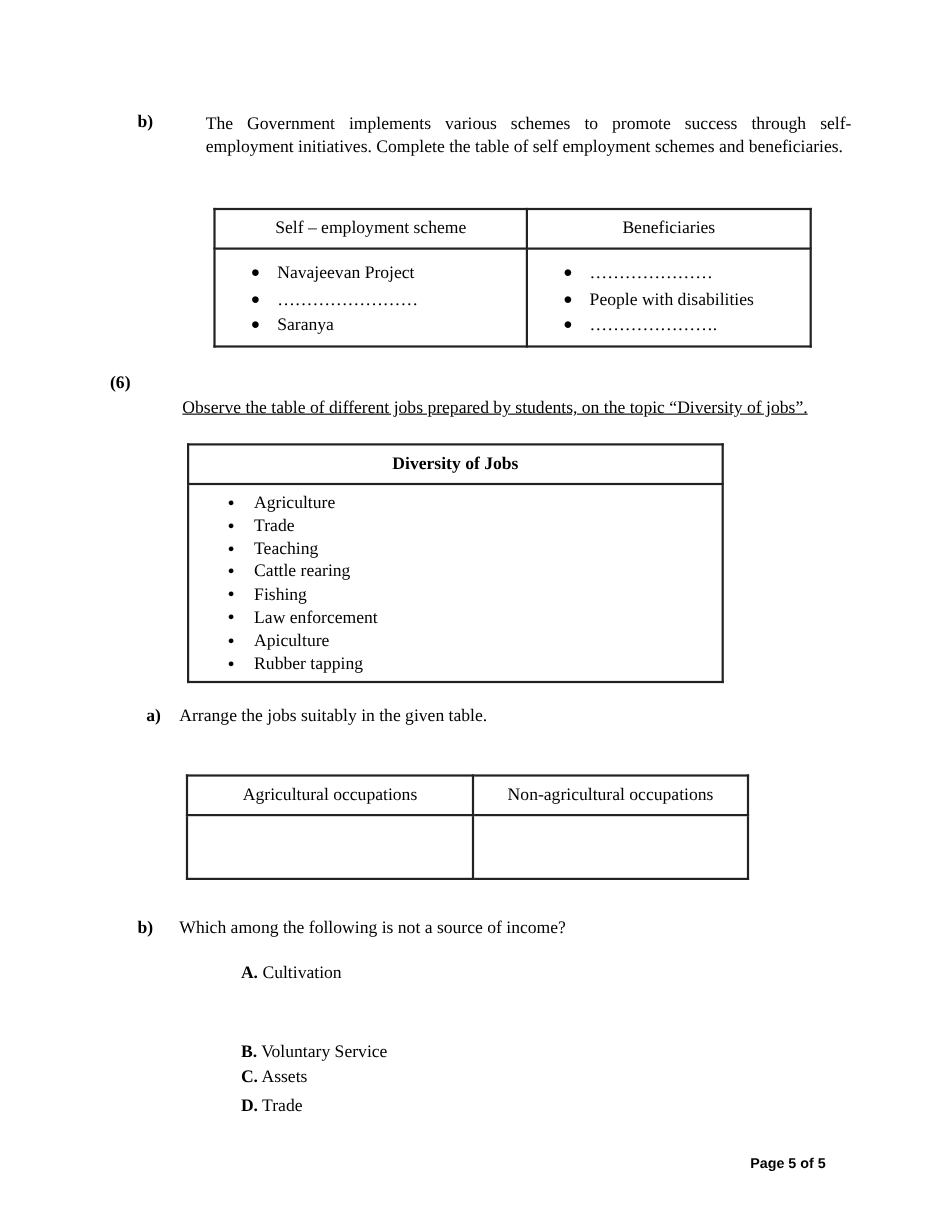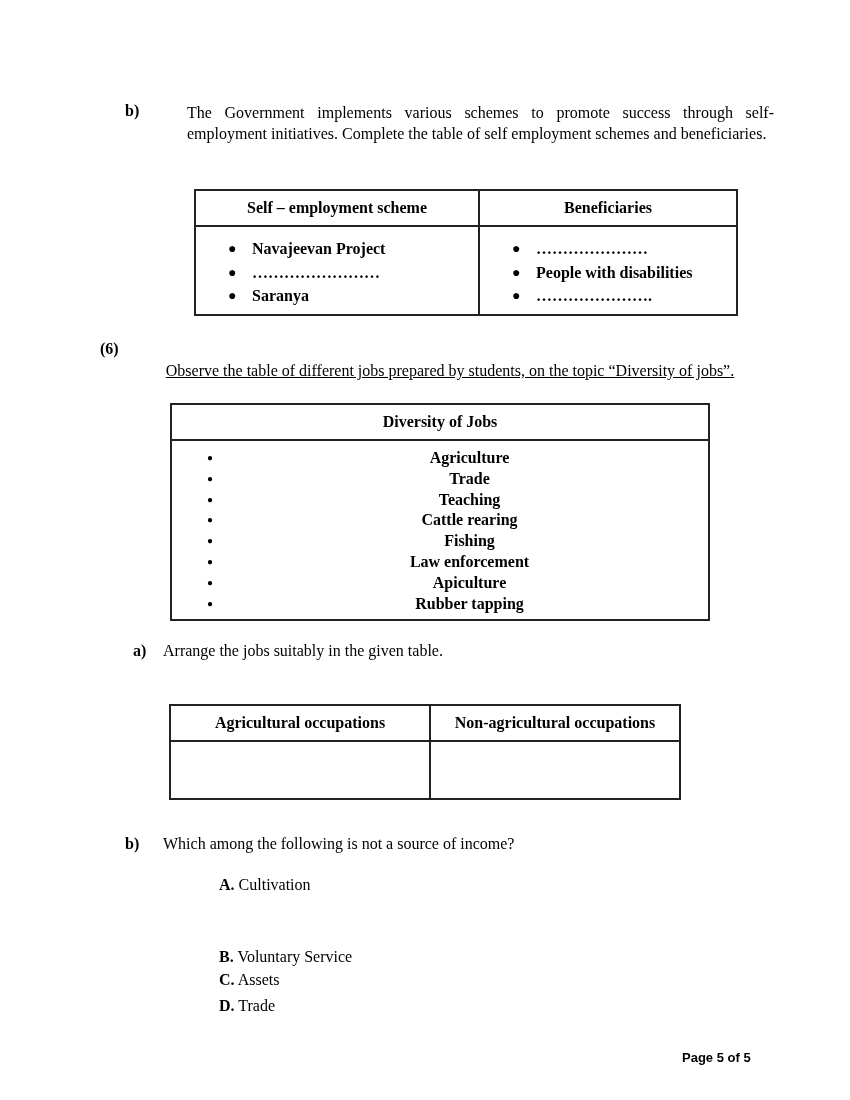--- a/index.html
+++ b/index.html
@@ -2,21 +2,21 @@
 <html><head>
   <meta charset="utf-8">
   <style>
     html, body { margin: 0; padding: 0; background: #ffffff; }
     body { width: 850px; height: 1100px; position: relative; overflow: hidden;
            font-family: "Liberation Serif", serif; color: #000; font-size: 16px; }
     .abs { position: absolute; }
     .label-b { font-weight: bold; }
     .para { text-align: justify; line-height: 21px; }
     table { border-collapse: collapse; position: absolute; }
-    td, th { border: 2px solid #222; font-weight: bold; }
+    td, th { border: 2px solid #222; font-weight: normal; }
     ul { list-style: none; margin: 0; padding: 0; }
     li { position: relative; padding-left: 24px; }
     li .bullet { position: absolute; left: 0; top: 0; font-size: 14px; }
     .footer { font-family: "Liberation Sans", sans-serif; font-weight: bold; font-size: 13px; margin-top: 36px; }
   </style>
 </head>
 <body>
 
 <div class="abs label-b" style="left:125px; top:102px;">b)</div>
 <div class="abs para" style="left:163px; top:102px; width:587px;margin-left:24px;">The Government implements various schemes to promote success through self-employment initiatives. Complete the table of self employment schemes and beneficiaries.</div>
@@ -42,21 +42,21 @@
         <li><span class="bullet">●</span><span>………………….</span></li>
       </ul>
     </td>
   </tr>
 </tbody>
   </table>
 
 <div class="abs label-b" style="left:100px; top:340px;">(6)</div>
 <div class="abs para" style="left:150px; top:360px; width:600px; text-align:center;text-decoration:underline;">Observe the table of different jobs prepared by students, on the topic  “Diversity of jobs”.</div>
 
-<table style="left:170px; top:403px; width:540px;text-align:center;">
+<table style="left:170px; top:403px; width:488px;">
   <tbody>
       <tr style="height:36px;">
     <th style="font-weight:bold;">Diversity of Jobs</th>
   </tr>
   <tr>
     <td style="padding:7px 0 5px 35px; vertical-align:top;">
       <ul style="line-height:20.8px;">
         <li><span class="bullet" style="font-size:10px;">●</span><span>Agriculture</span></li>
         <li><span class="bullet" style="font-size:10px;">●</span><span>Trade</span></li>
         <li><span class="bullet" style="font-size:10px;">●</span><span>Teaching</span></li>

